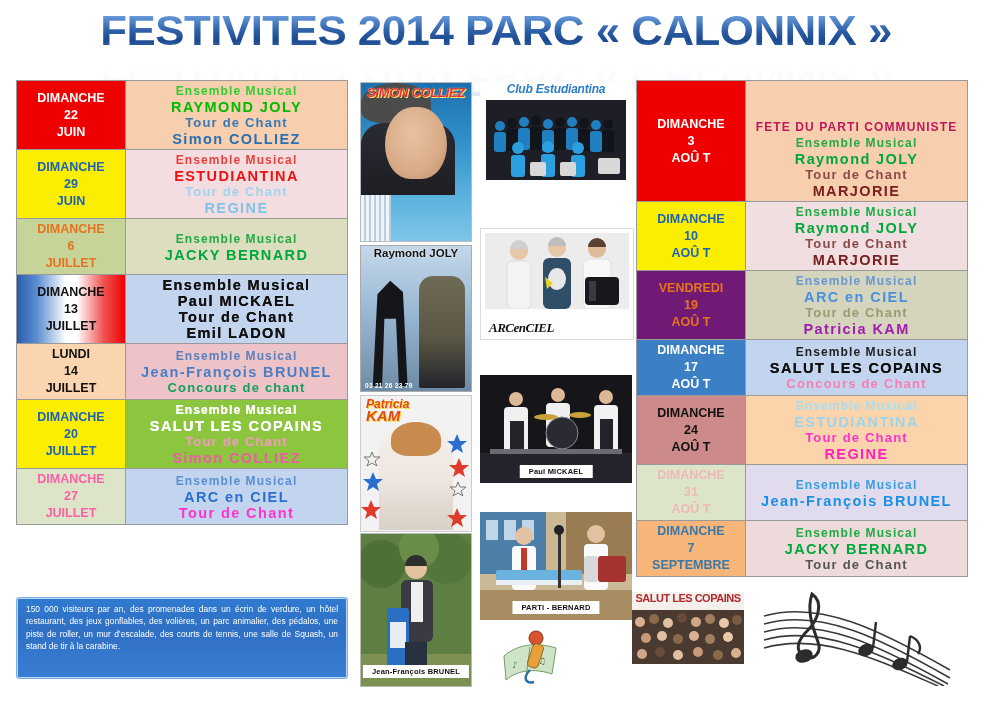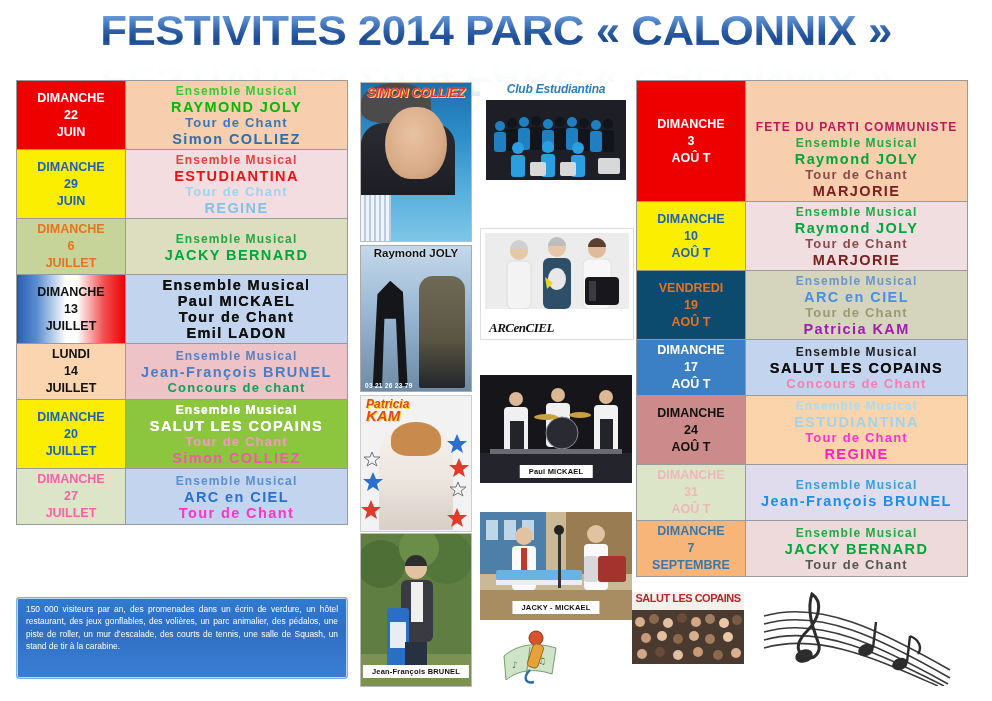--- a/index.html
+++ b/index.html
@@ -241,21 +241,21 @@
           <span class="ln">AOÛ T</span>
         </td>
         <td class="prog-cell" style="background: rgb(240, 222, 224);">
           <span class="ln sm" style="color: rgb(34, 170, 68);">Ensemble Musical</span>
           <span class="ln bg" style="color: rgb(0, 168, 60);">Raymond JOLY</span>
           <span class="ln md" style="color: rgb(139, 74, 74);">Tour de Chant</span>
           <span class="ln bg" style="color: rgb(122, 32, 32);">MARJORIE</span>
         </td>
       </tr>
       <tr>
-        <td class="date-cell" style="background: #0c4a6e; color: rgb(232, 115, 28); margin-left: 32px;">
+        <td class="date-cell" style="background: #701a75; color: rgb(232, 115, 28); margin-left: 32px;">
           <span class="ln">VENDREDI</span>
           <span class="ln">19</span>
           <span class="ln">AOÛ T</span>
         </td>
         <td class="prog-cell" style="background: rgb(213, 213, 190);">
           <span class="ln sm" style="color: rgb(106, 150, 207);">Ensemble Musical</span>
           <span class="ln bg" style="color: rgb(74, 143, 224);">ARC en CIEL</span>
           <span class="ln md" style="color: rgb(154, 154, 114);">Tour de Chant</span>
           <span class="ln bg" style="color: #a21caf;">Patricia KAM</span>
         </td>
@@ -476,21 +476,21 @@
     <rect x="41" y="36" width="6" height="28" fill="#c0392b"></rect>
     <rect x="16" y="58" width="86" height="10" rx="2" fill="#6ab3e0"></rect>
     <rect x="16" y="68" width="86" height="5" fill="#e8eef4"></rect>
     <circle cx="116" cy="22" r="9" fill="#e3c2a2"></circle>
       <rect x="104" y="32" width="24" height="46" rx="4" fill="#fafafa"></rect>
     <rect x="118" y="44" width="28" height="26" rx="3" fill="#a3332c"></rect>
     <rect x="104" y="44" width="14" height="26" rx="3" fill="#d8d8dc"></rect>
     <rect x="78" y="20" width="3" height="56" fill="#333"></rect>
       <circle cx="79" cy="18" r="5" fill="#222"></circle>
   </svg>
-  <div class="cap" style="bottom:6px">JACKY - MICKAEL</div>
+  <div class="cap" style="bottom:6px">PARTI - BERNARD</div>
 </div>
 
 <div class="photo" id="photo-salut">
   <div id="salut-crowd">
     <svg width="112" height="54" viewBox="0 0 112 54">
       <rect width="112" height="54" fill="#4a3a30"></rect>
       <g>
         <circle cx="8" cy="12" r="5" fill="#d8b090"></circle>
           <circle cx="22" cy="9" r="5" fill="#8a6a4a"></circle>
         <circle cx="36" cy="13" r="5" fill="#e0c0a0"></circle>

